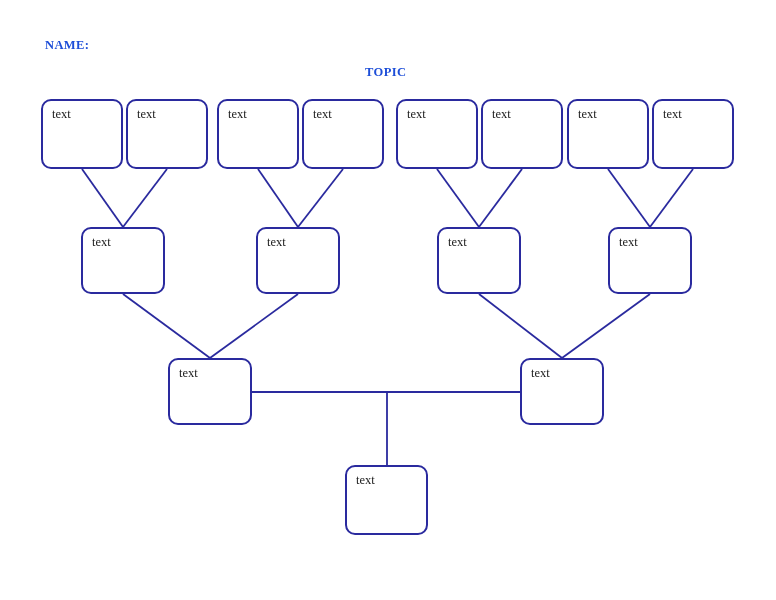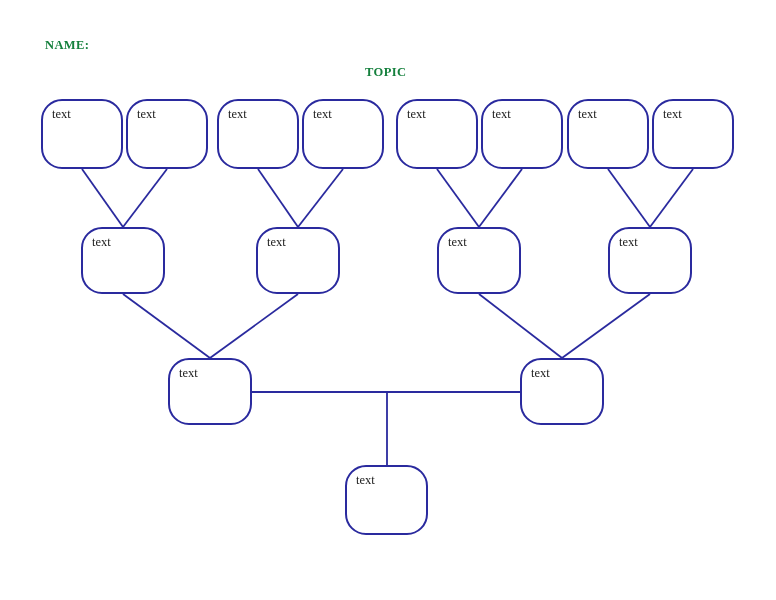--- a/index.html
+++ b/index.html
@@ -21,33 +21,33 @@
     top: 0;
     width: 776px;
     height: 600px;
     pointer-events: none;
   }
   .heading {
     position: absolute;
     font-family: "Liberation Serif", serif;
     font-weight: bold;
     font-size: 12.5px;
-    color: #15803d;
+    color: #1d4ed8;
     letter-spacing: 0.4px;
     white-space: nowrap;
   }
   #name-label { left: 45px; top: 38px; }
   #topic-label { left: 345px; top: 65px; margin-left: 20px; }
 
   .node {
     position: absolute;
     box-sizing: border-box;
     background: #ffffff;
     border: 2px solid #2a2a9e;
-    border-radius: 21px;
+    border-radius: 10px;
   }
   .node .node-text {
     position: absolute;
     left: 9px;
     top: 6px;
     font-family: "Liberation Serif", serif;
     font-size: 12.5px;
     color: #1a1a1a;
     white-space: nowrap;
   }

